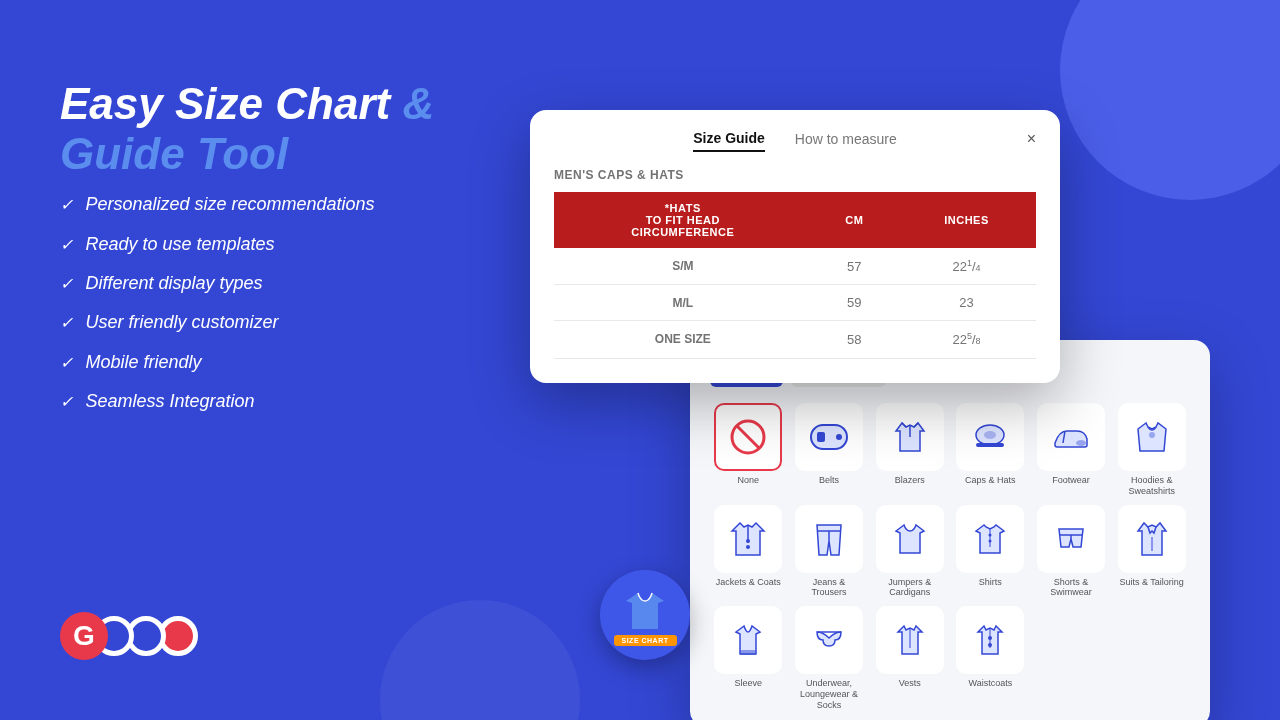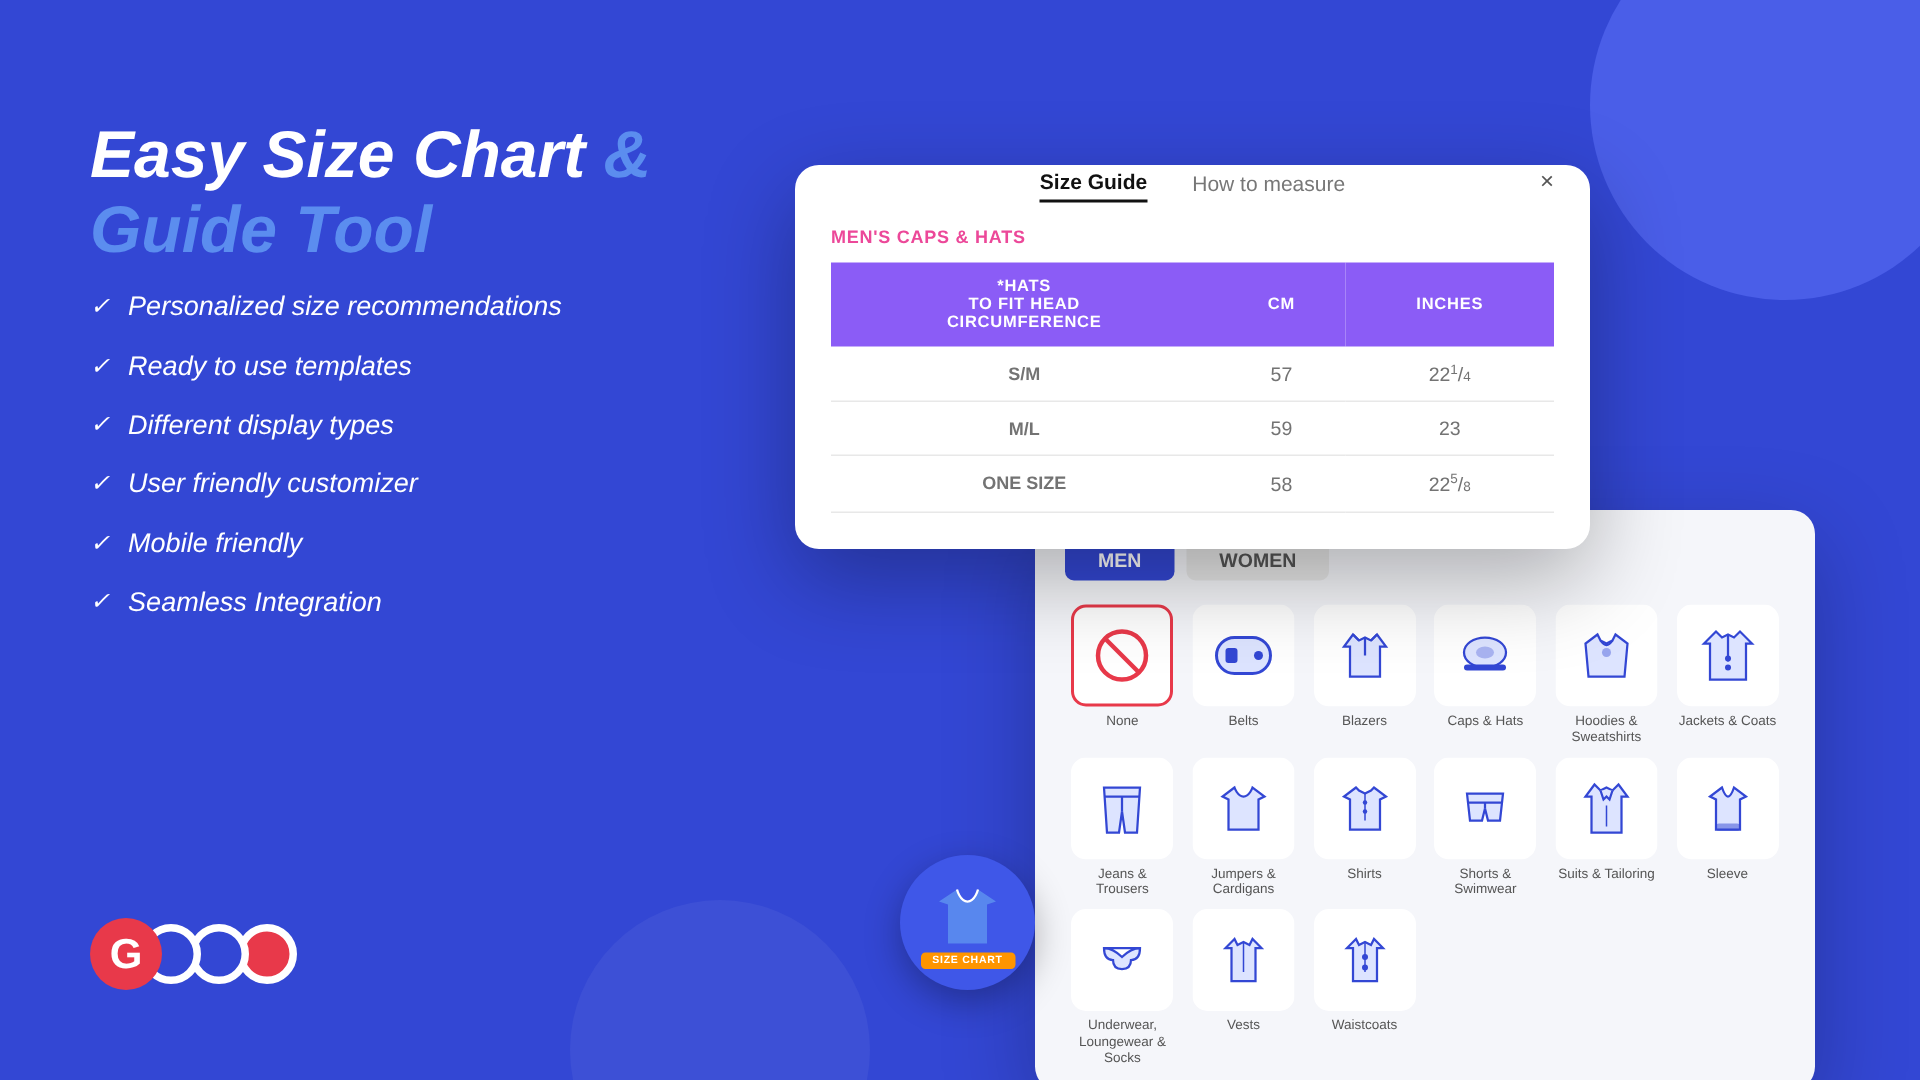--- a/index.html
+++ b/index.html
@@ -128,21 +128,21 @@
 
     
     .size-guide-modal {
       position: absolute;
       top: 110px;
       left: 50px;
       width: 530px;
       background: #ffffff;
       border-radius: 16px;
       box-shadow: 0 20px 60px rgba(0,0,0,0.3);
-      padding: 3px 24px 24px;
+      padding: 20px 24px 24px;
       z-index: 10;
     }
 
     .modal-header {
       display: flex;
       justify-content: center;
       align-items: center;
       position: relative;
       margin-bottom: 16px;
       gap: 30px;
@@ -163,32 +163,32 @@
     }
     .modal-tab.active {
       color: #111;
       font-weight: 600;
       border-bottom: 2px solid #111;
     }
 
     .modal-subtitle {
       font-size: 12px;
       font-weight: 700;
-      color: #ec4899;
+      color: #737373;
       margin-bottom: 10px;
       letter-spacing: 0.5px;
     }
 
     .size-table {
       width: 100%;
       border-collapse: collapse;
       font-size: 13px;
     }
     .size-table thead tr th {
-      background: #8b5cf6;
+      background: #b91c1c;
       color: #fff;
       padding: 10px 12px;
       text-align: center;
       font-size: 11px;
       font-weight: 700;
       letter-spacing: 0.5px;
     }
     .size-table thead tr th:first-child {
       text-align: center;
     }
@@ -449,20 +449,30 @@
         <div class="category-icon-box">
           <svg viewBox="0 0 44 44" fill="none" xmlns="http://www.w3.org/2000/svg">
             <ellipse cx="22" cy="20" rx="14" ry="10" fill="#dde4ff" stroke="#3347d4" stroke-width="1.5"></ellipse>
             <rect x="8" y="28" width="28" height="4" rx="2" fill="#3347d4"></rect>
             <ellipse cx="22" cy="20" rx="6" ry="4" fill="#3347d4" opacity="0.3"></ellipse>
           </svg>
         </div>
         <span class="category-label">Caps &amp; Hats</span>
       </div>
 
+      <div class="category-item">
+        <div class="category-icon-box">
+          <svg viewBox="0 0 44 44" fill="none" xmlns="http://www.w3.org/2000/svg">
+            <path d="M6 28 Q10 16 18 16 L28 16 Q36 16 38 24 L38 30 Q38 32 36 32 L8 32 Q6 32 6 30 Z" fill="#dde4ff" stroke="#3347d4" stroke-width="1.5"></path>
+            <path d="M16 16 L14 28" stroke="#3347d4" stroke-width="1.5"></path>
+            <ellipse cx="32" cy="28" rx="5" ry="3" fill="#3347d4" opacity="0.4"></ellipse>
+          </svg>
+        </div>
+        <span class="category-label">Footwear</span>
+      </div>
 
       <div class="category-item">
         <div class="category-icon-box">
           <svg viewBox="0 0 44 44" fill="none" xmlns="http://www.w3.org/2000/svg">
             <path d="M16 8 L8 14 L10 36 L34 36 L36 14 L28 8 L26 12 L22 14 L18 12 Z" fill="#dde4ff" stroke="#3347d4" stroke-width="1.5"></path>
             <path d="M18 12 Q22 18 26 12" fill="none" stroke="#3347d4" stroke-width="1.5"></path>
             <circle cx="22" cy="20" r="3" fill="#3347d4" opacity="0.4"></circle>
           </svg>
         </div>
         <span class="category-label">Hoodies &amp; Sweatshirts</span>

